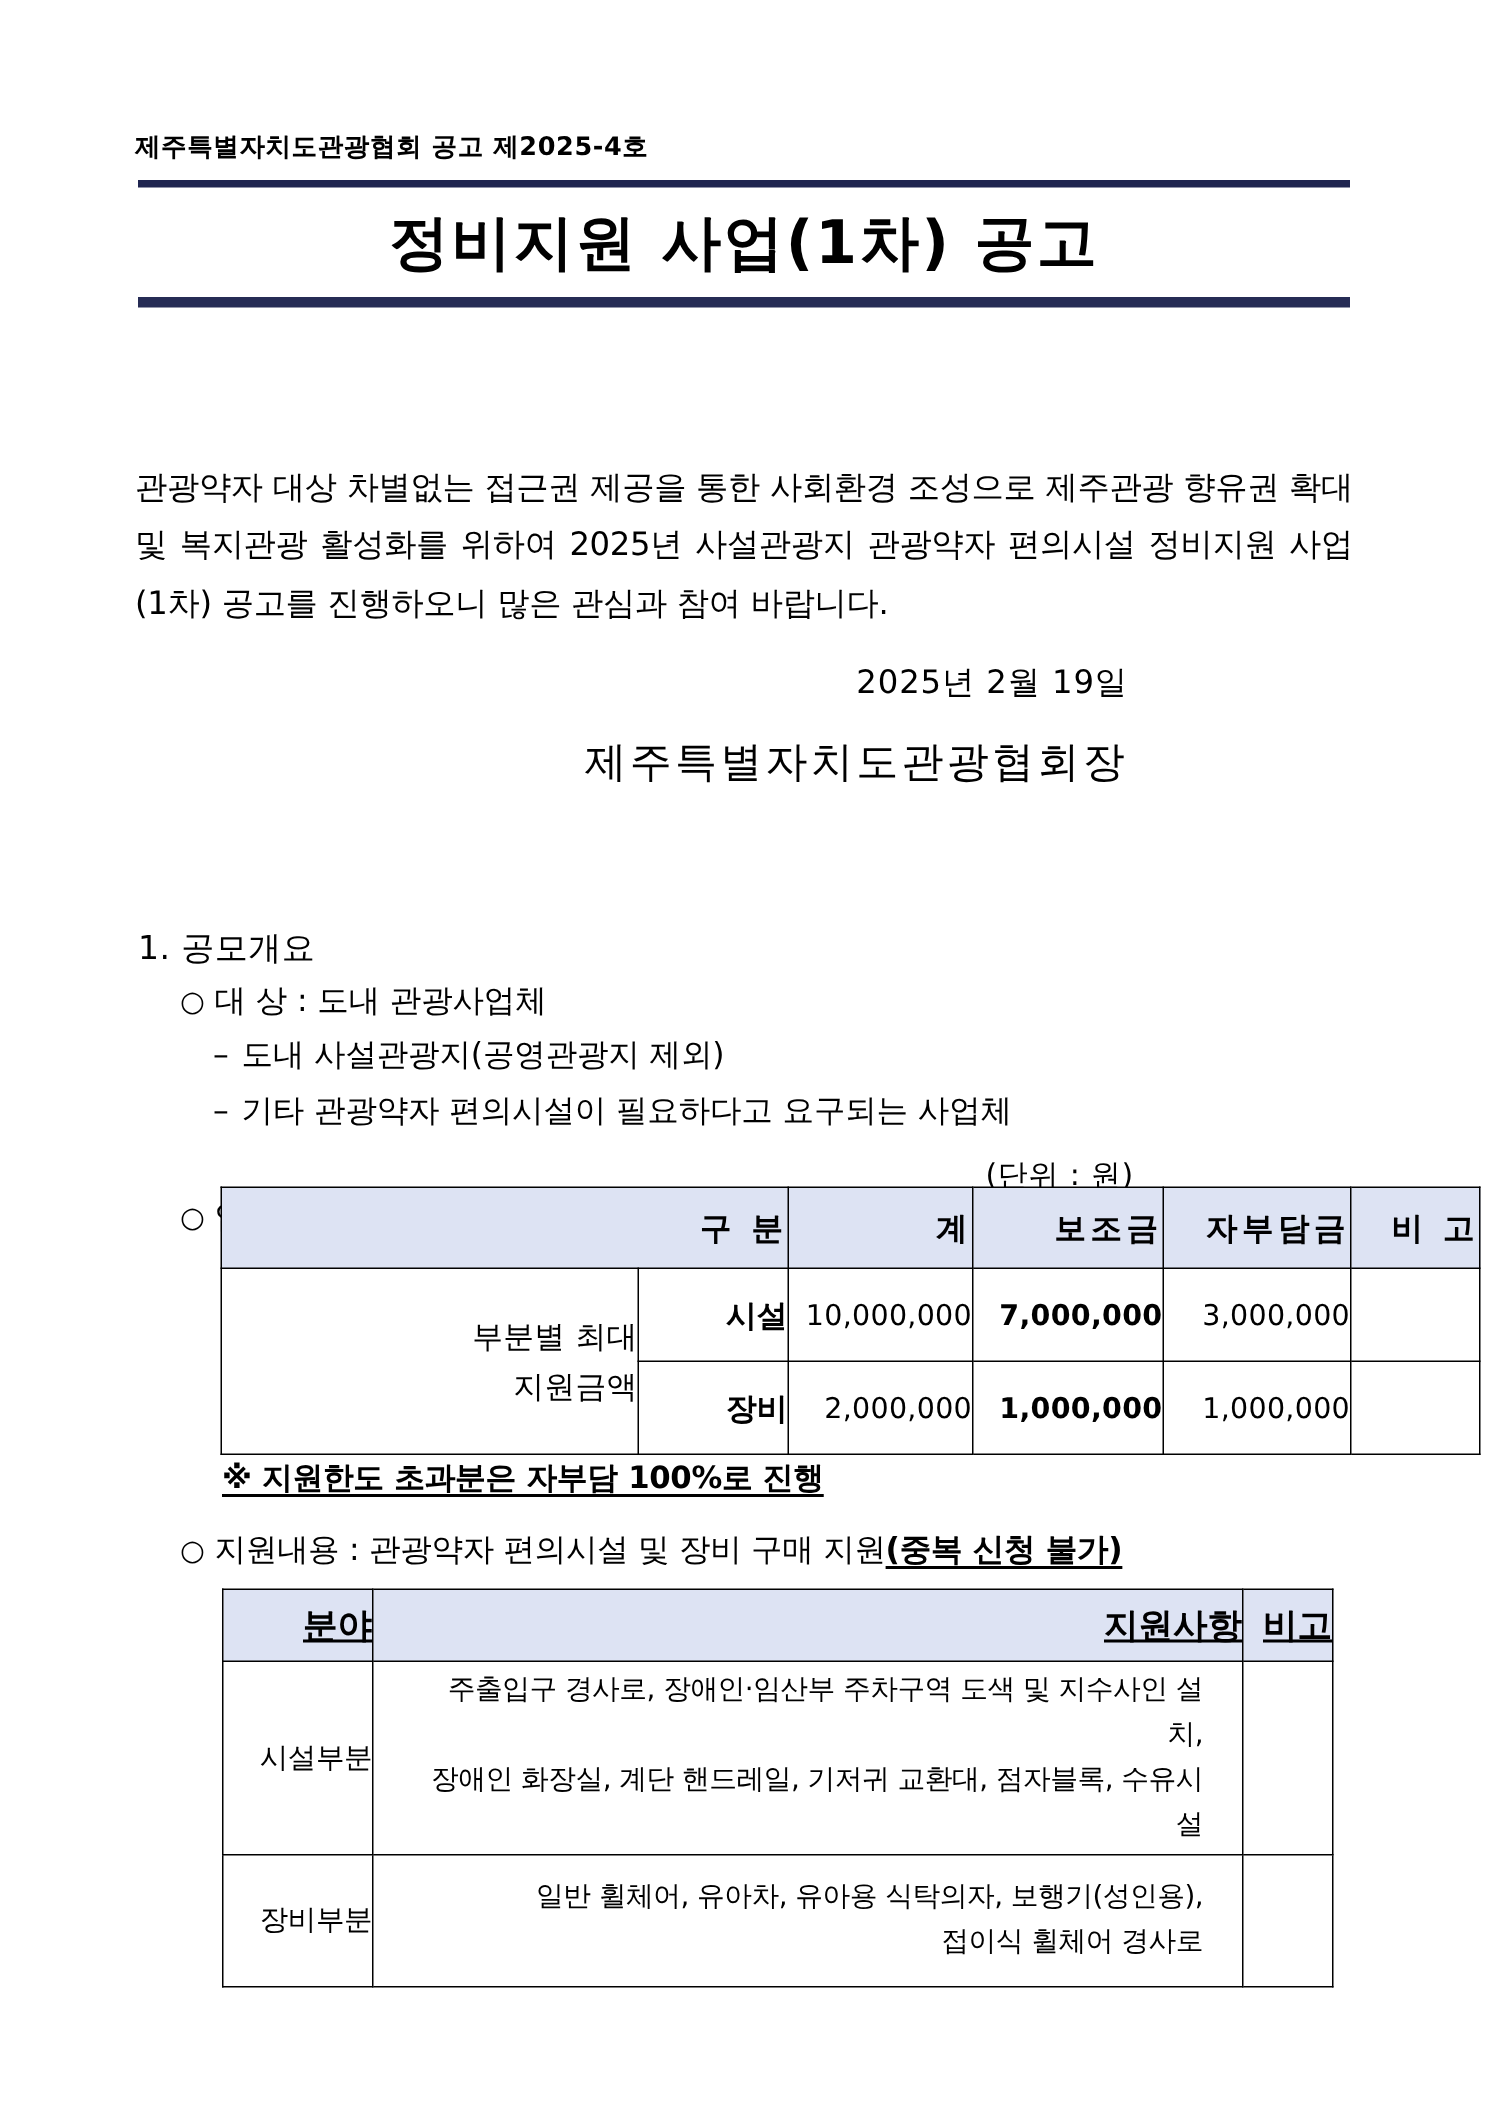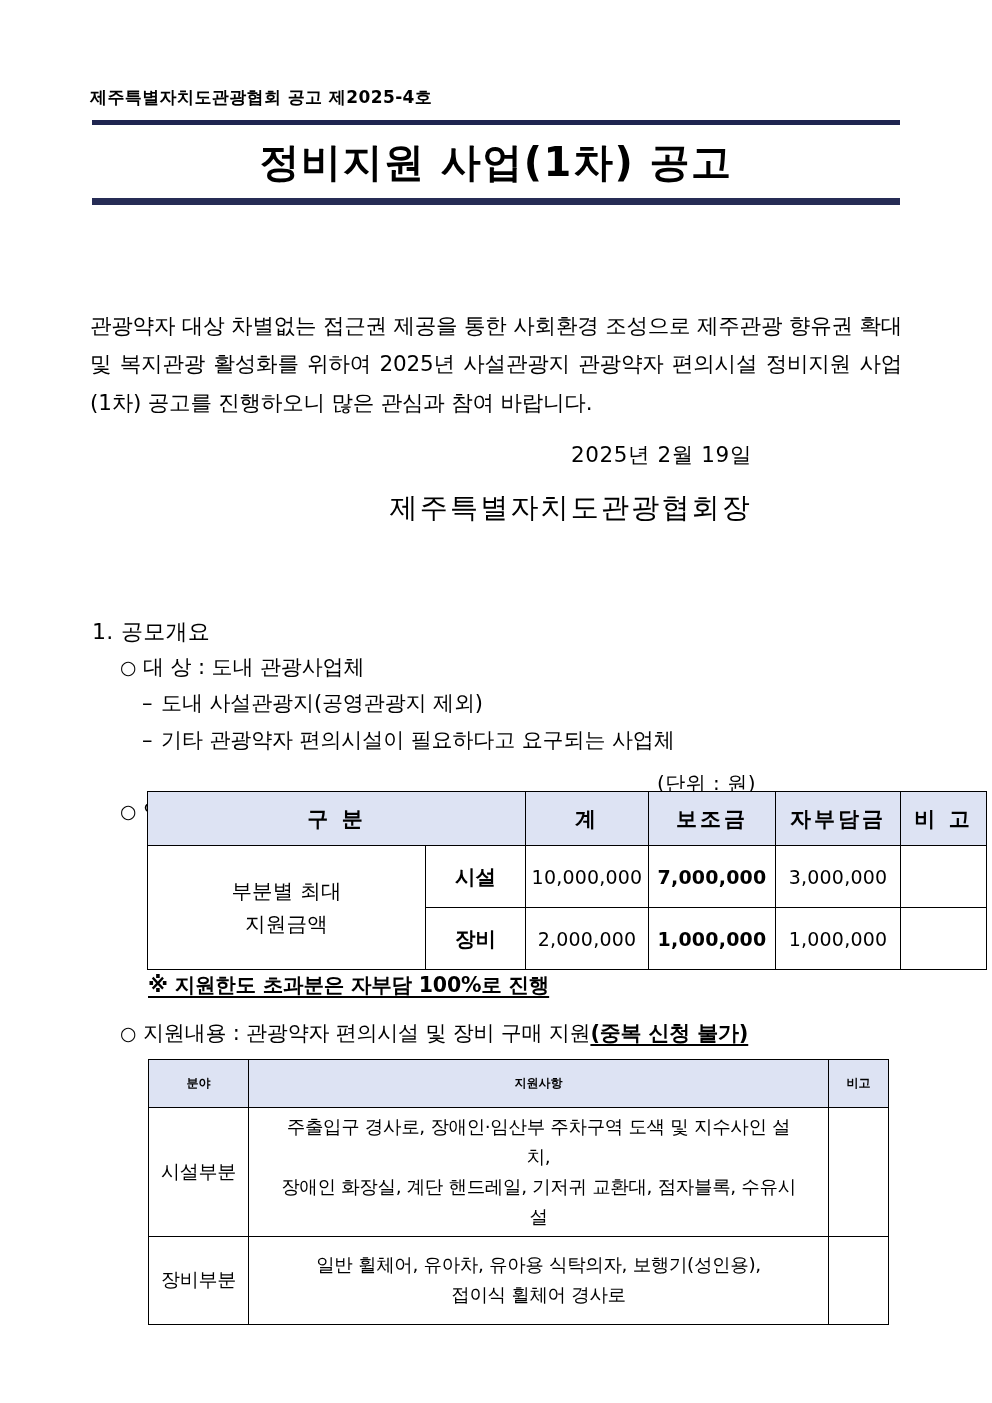--- a/index.html
+++ b/index.html
@@ -129,21 +129,21 @@
   }
 
   
   table.doc-table {
     position: absolute;
     border-collapse: collapse;
     table-layout: fixed;
   }
   table.doc-table td, table.doc-table th {
     border: 1.3px solid #000000;
-    text-align: center;
+    text-align: right;
     vertical-align: middle;
     font-weight: normal;
     padding: 0;
   }
   table.doc-table thead td {
     background: #dde3f3;
     font-weight: bold;
   }
 
   
@@ -168,21 +168,21 @@
   #limit-table .kind-cell { font-weight: bold; font-size: 20.5px; }
   #limit-table .num { font-size: 19px; letter-spacing: 0.2px; }
   #limit-table .num.bold { font-weight: bold; }
 
   
   #support-table {
     left: 148px;
     top: 1059px;
     width: 740px;
   }
-  #support-table thead td { height: 47px; font-size: 12px; }
+  #support-table thead td { height: 47px; font-size: 23px; text-decoration: underline; }
   #support-table tbody td { height: 79px; }
   #support-table .col-field { width: 100px; }
   #support-table .col-detail { width: 580px; }
   #support-table .col-remark { width: 60px; }
   #support-table .field-cell { font-size: 19px; letter-spacing: -0.3px; }
   #support-table .detail-cell {
     font-size: 18.5px;
     line-height: 1.62;
     padding: 4px 26px;
     letter-spacing: -0.35px;

